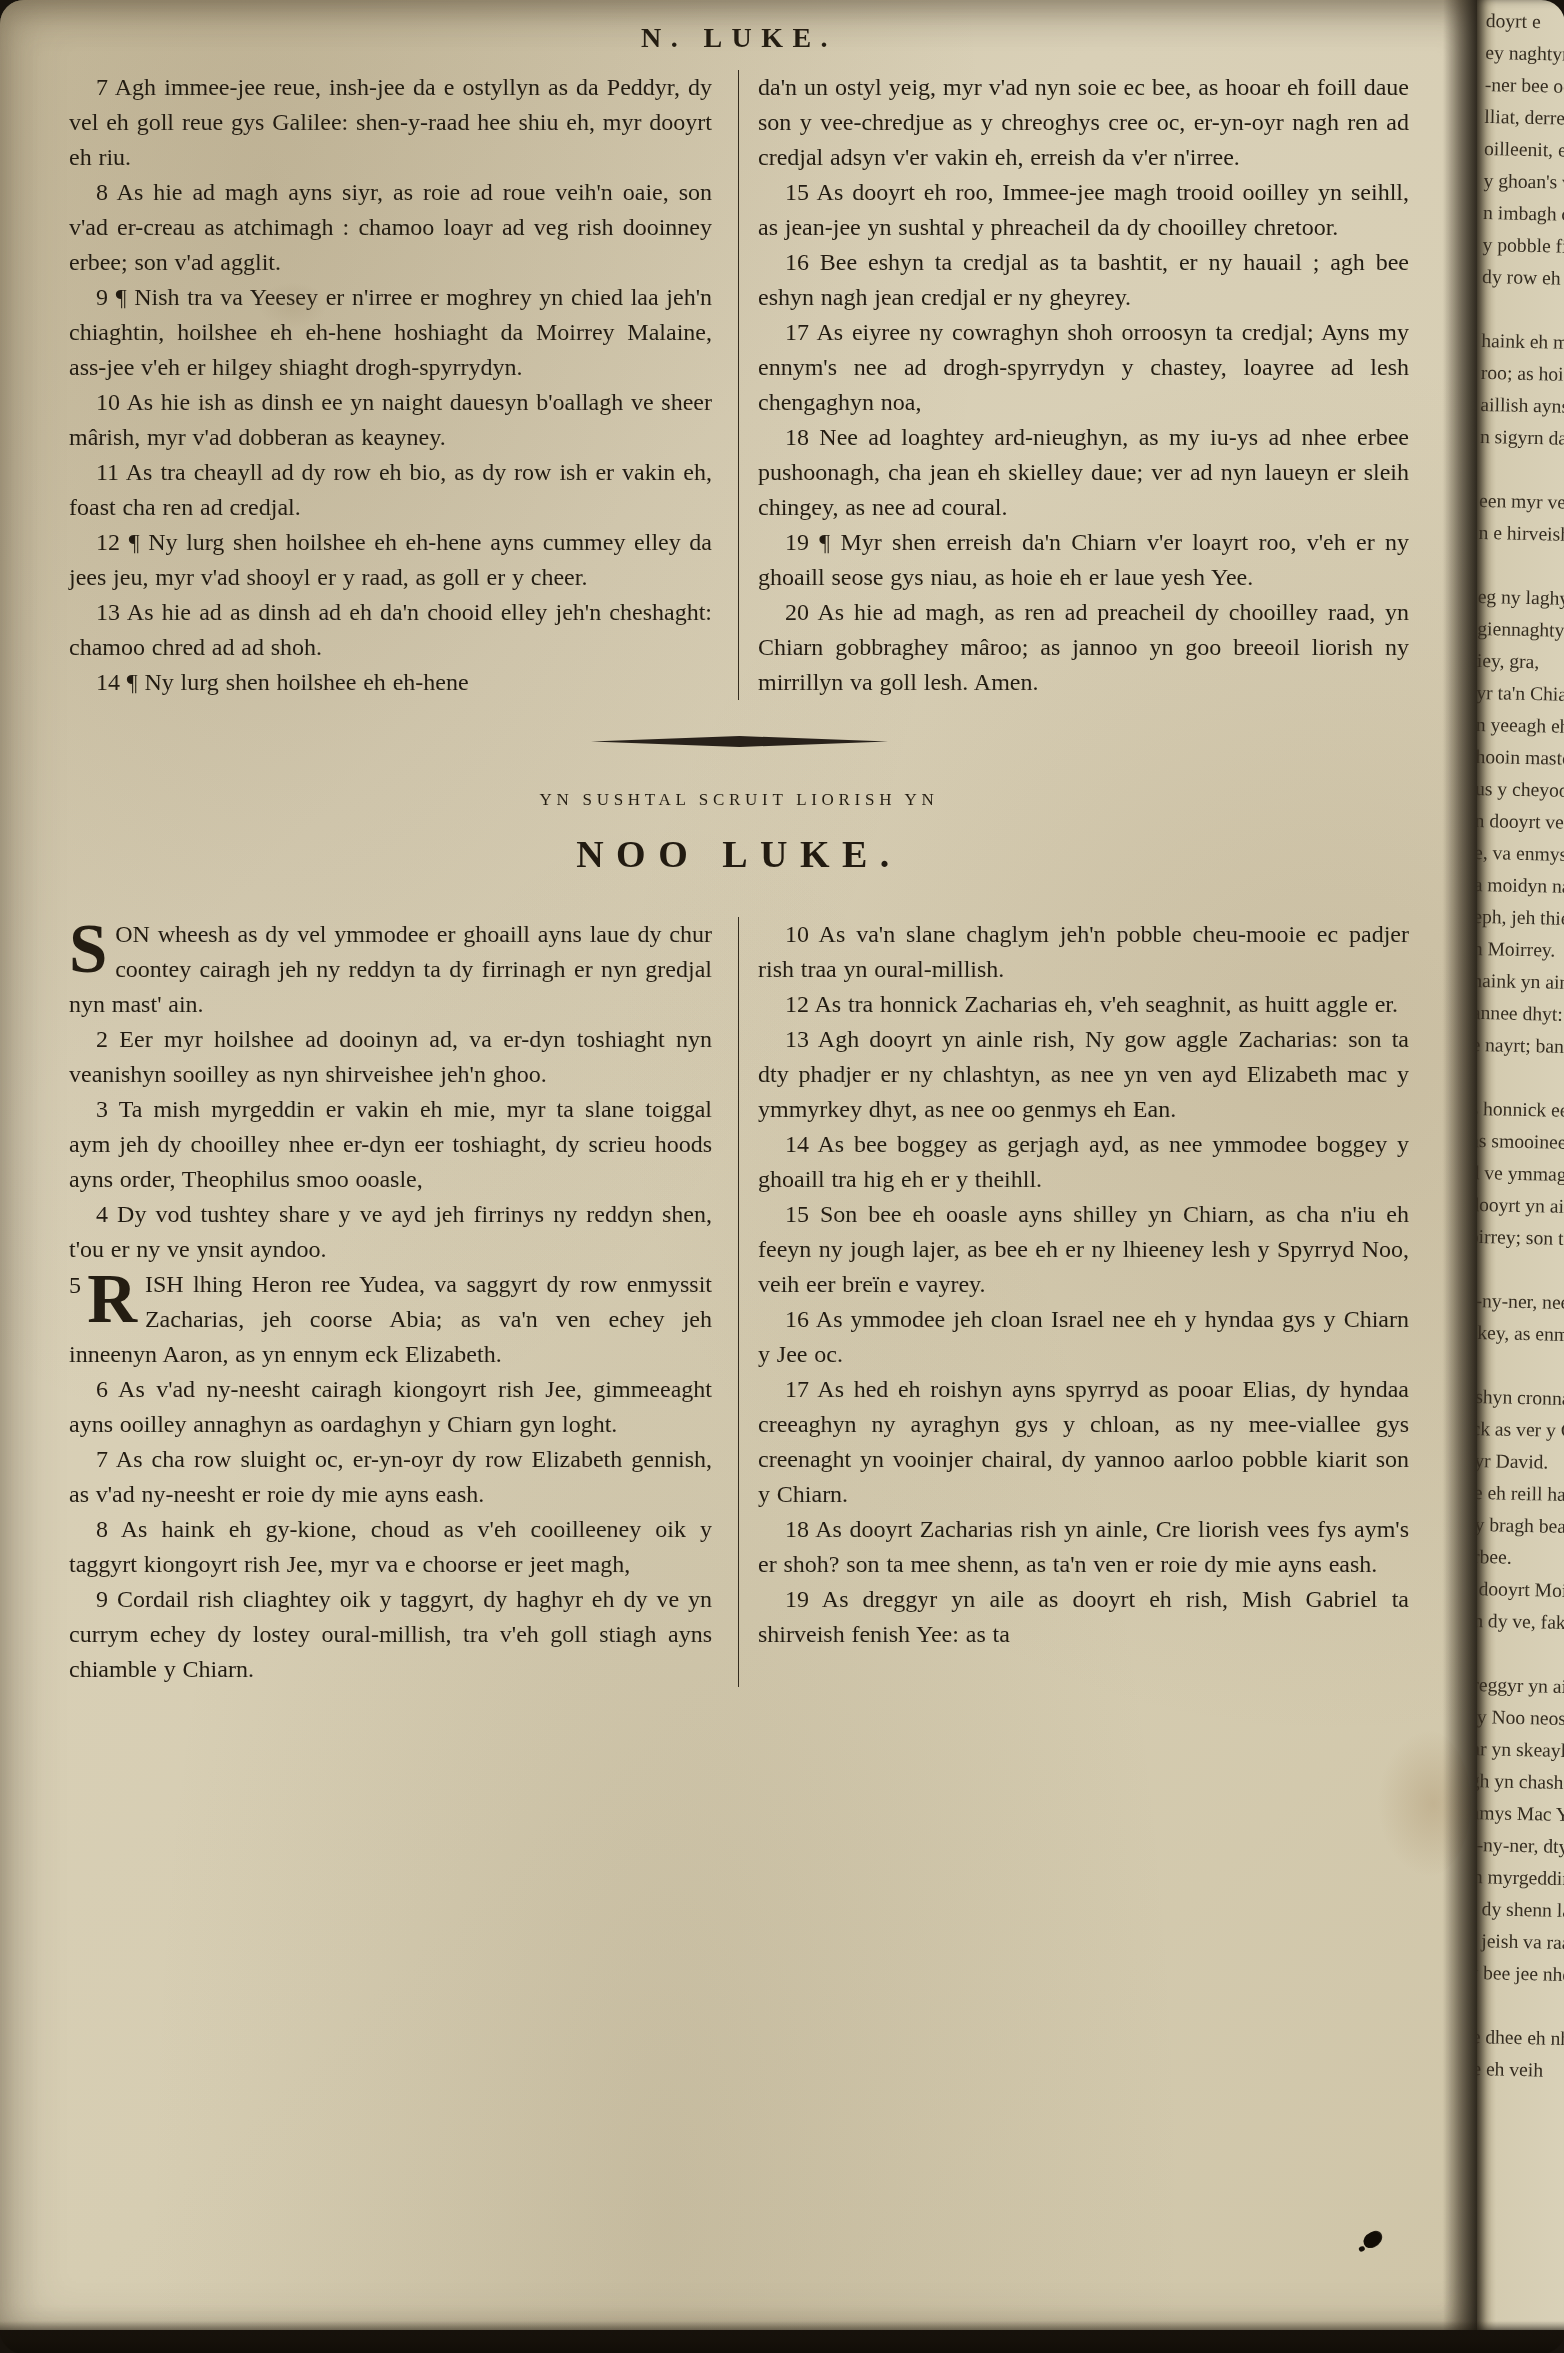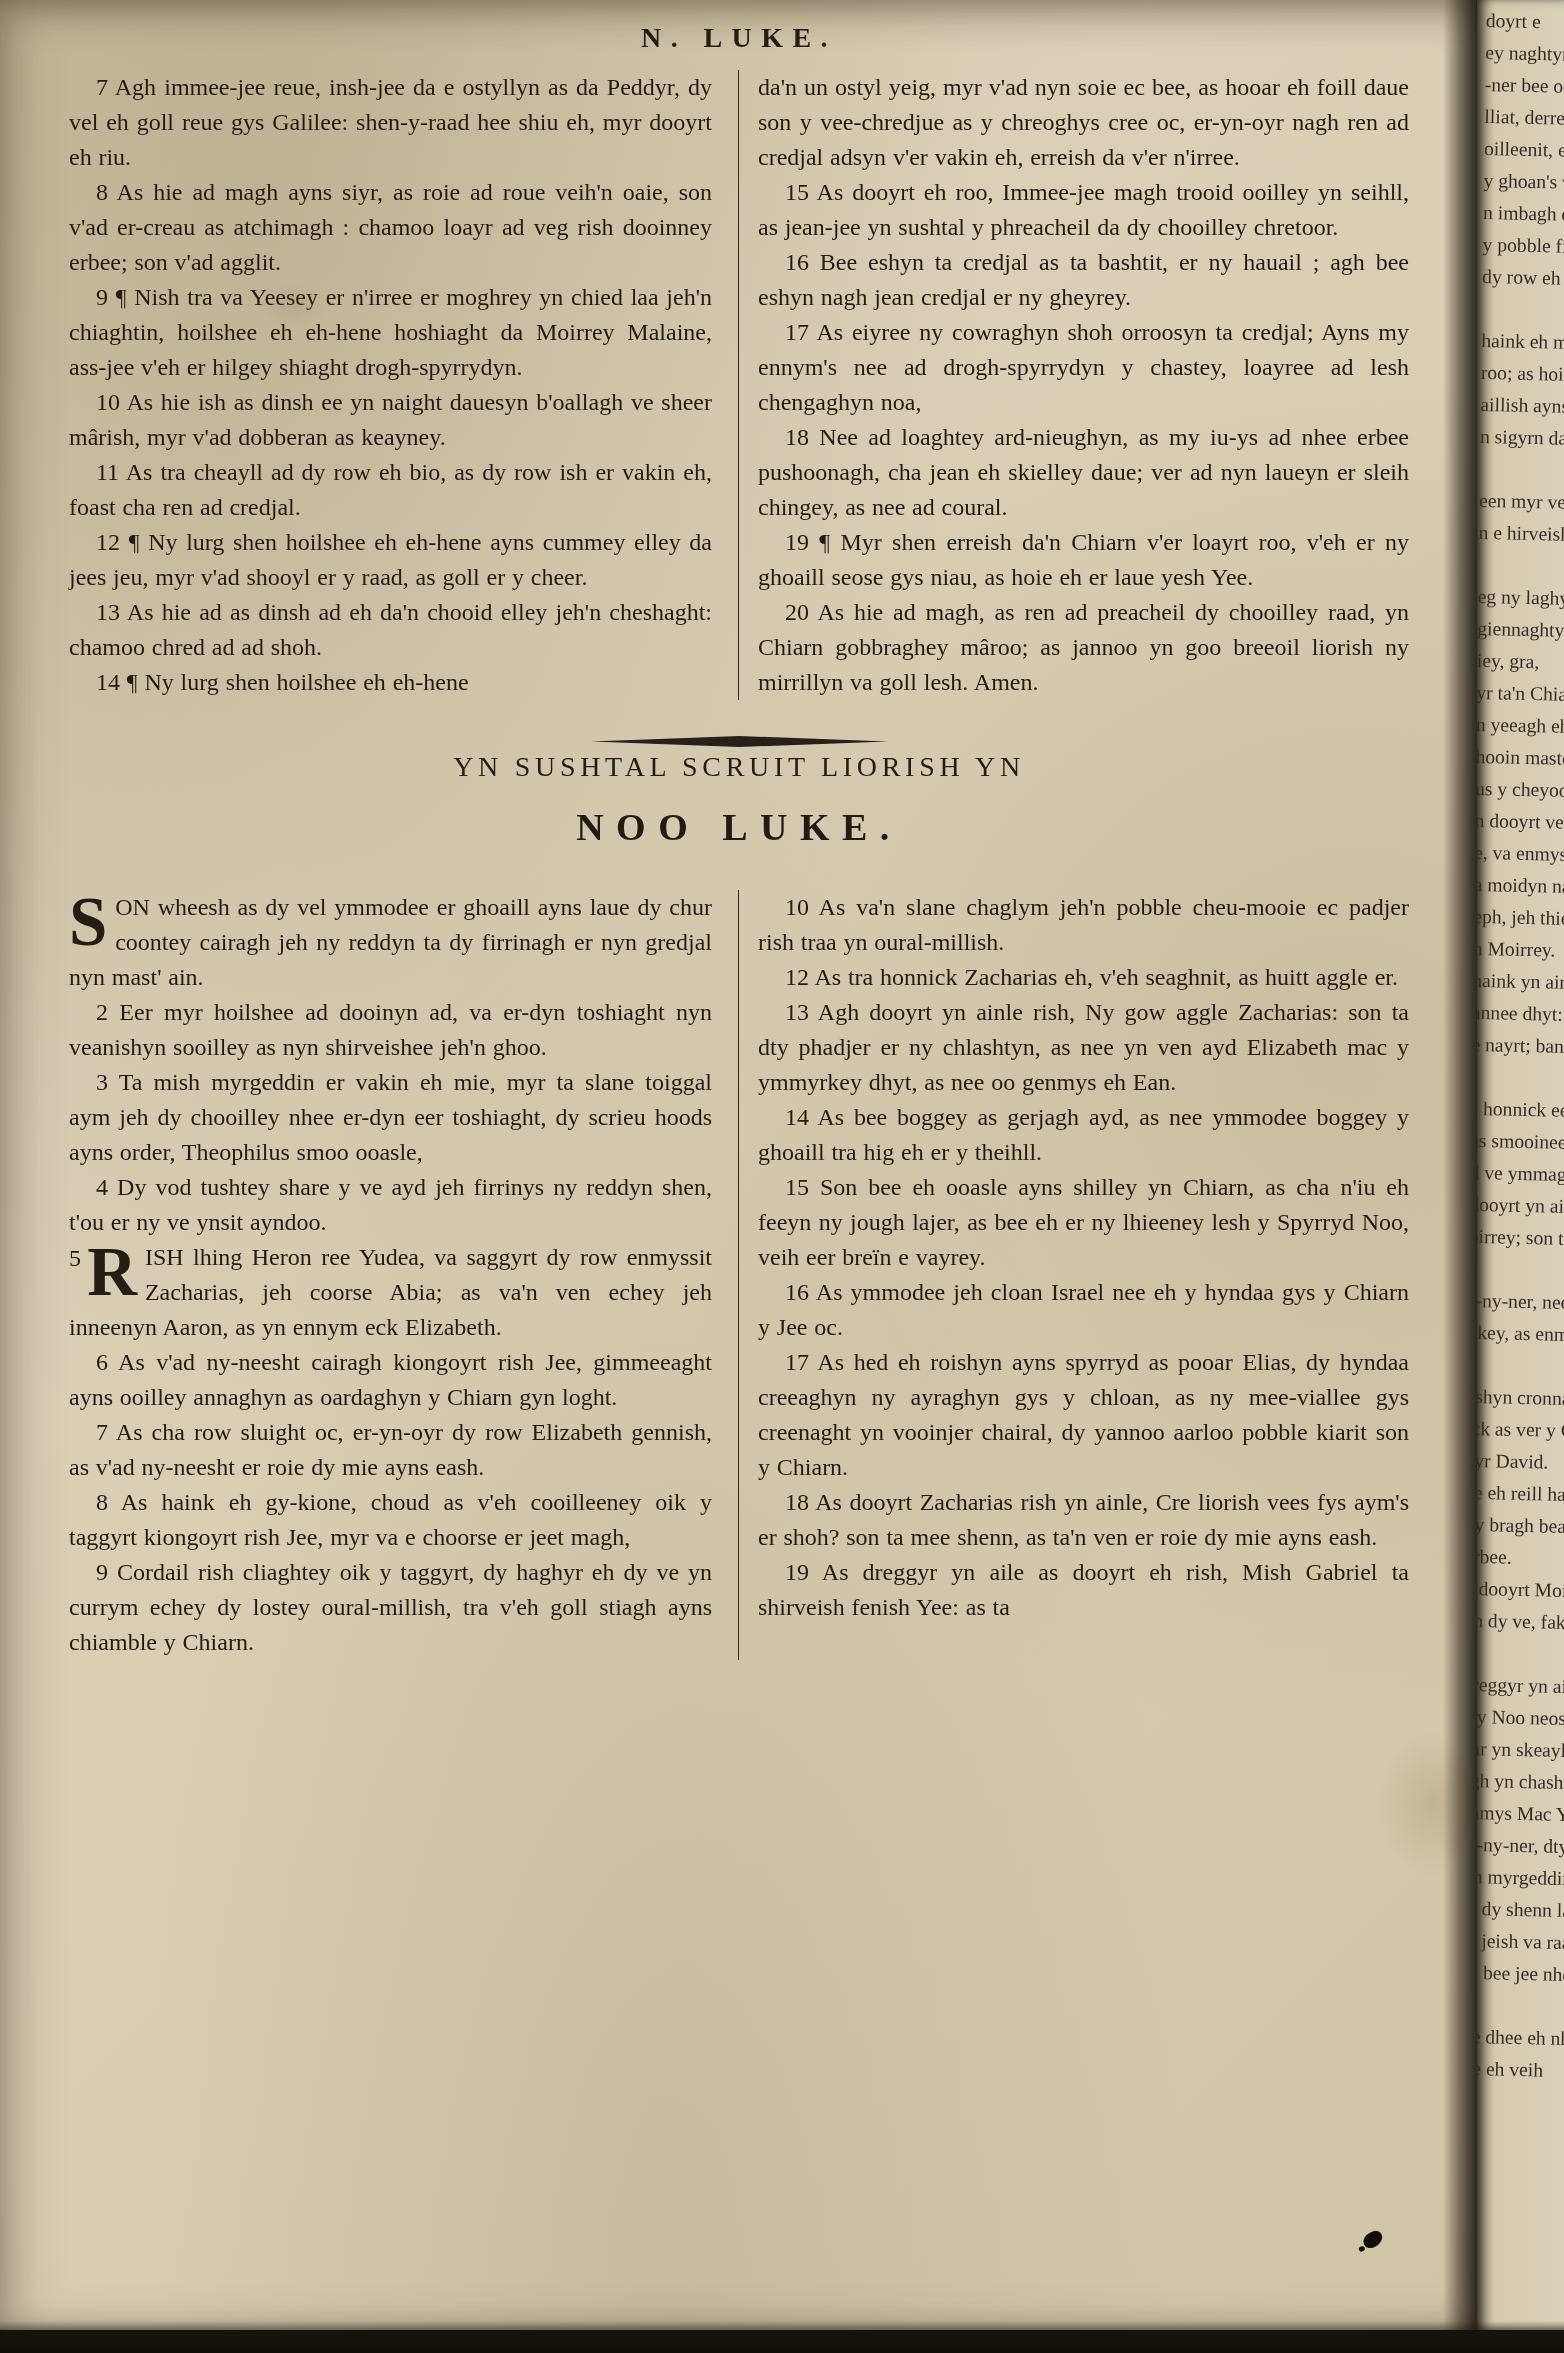--- a/index.html
+++ b/index.html
@@ -1,17 +1,17 @@
 <!DOCTYPE html>
 <html style="font-size:12.5px"><head>
 <meta charset="utf-8">
 <style>
   html,body{margin:0;padding:0;}
   body{background:#18130d; font-family:"Liberation Serif","DejaVu Serif",serif;}
-  .scene{position:relative; width:1565px; height:2354px; overflow:hidden; background:#18130d;}
+  .scene{position:relative; width:1565px; height:2354px; overflow:hidden; background:#18130d;border-radius:24px;}
 
   
   .page{
     position:absolute; left:0; top:0; width:1479px; height:2330px; overflow:hidden;
     color:#231c12;
     background:
       radial-gradient(ellipse at 18% 8%,  rgba(115,95,62,0.20), transparent 42%),
       radial-gradient(ellipse at 90% 45%, rgba(135,110,75,0.16), transparent 38%),
       radial-gradient(ellipse at 45% 95%, rgba(110,92,60,0.14), transparent 45%),
       linear-gradient(135deg,#cdc2a4 0%, #d9d0b7 30%, #d6cdb2 62%, #cfc5a8 100%);
@@ -33,21 +33,21 @@
 
   .verse{margin:0; text-indent:27px; text-align:justify; word-spacing:0.8px;}
   .verse.noindent{text-indent:0;}
   .verse.hasdrop{text-indent:0;}
 
   .dropwrap{float:left; display:flex; align-items:flex-start; margin:2.3px 7.8px 0 0; height:67px;}
   .vnum{font-size:24px; line-height:33px; margin-right:6.3px;}
   .dropcap{font-size:69px; line-height:61px; font-weight:bold; color:#241d12;}
 
   .ornament{margin:36px auto 0 auto; width:1340px; text-align:center;}
-  .luke-head1{text-align:center; font-size:28px; letter-spacing:4.7px; color:#241d12;}
+  .luke-head1{margin-top:39px; text-align:center; font-size:17px; letter-spacing:4.7px; color:#241d12;}
   .luke-head2{margin-top:22px; text-align:center; font-size:38px; letter-spacing:12.5px; font-weight:bold; color:#221b11;}
   .cols.luke{margin-top:41px;}
 
   
   .blot{
     position:absolute; left:1363px; top:2232px; width:20.3px; height:15px;
     background:radial-gradient(ellipse at 40% 45%, #120d06 60%, rgba(18,13,6,0.6) 85%, transparent 100%);
     border-radius:58% 42% 65% 45%; transform:rotate(-24deg);
   }
   .blot::after{

